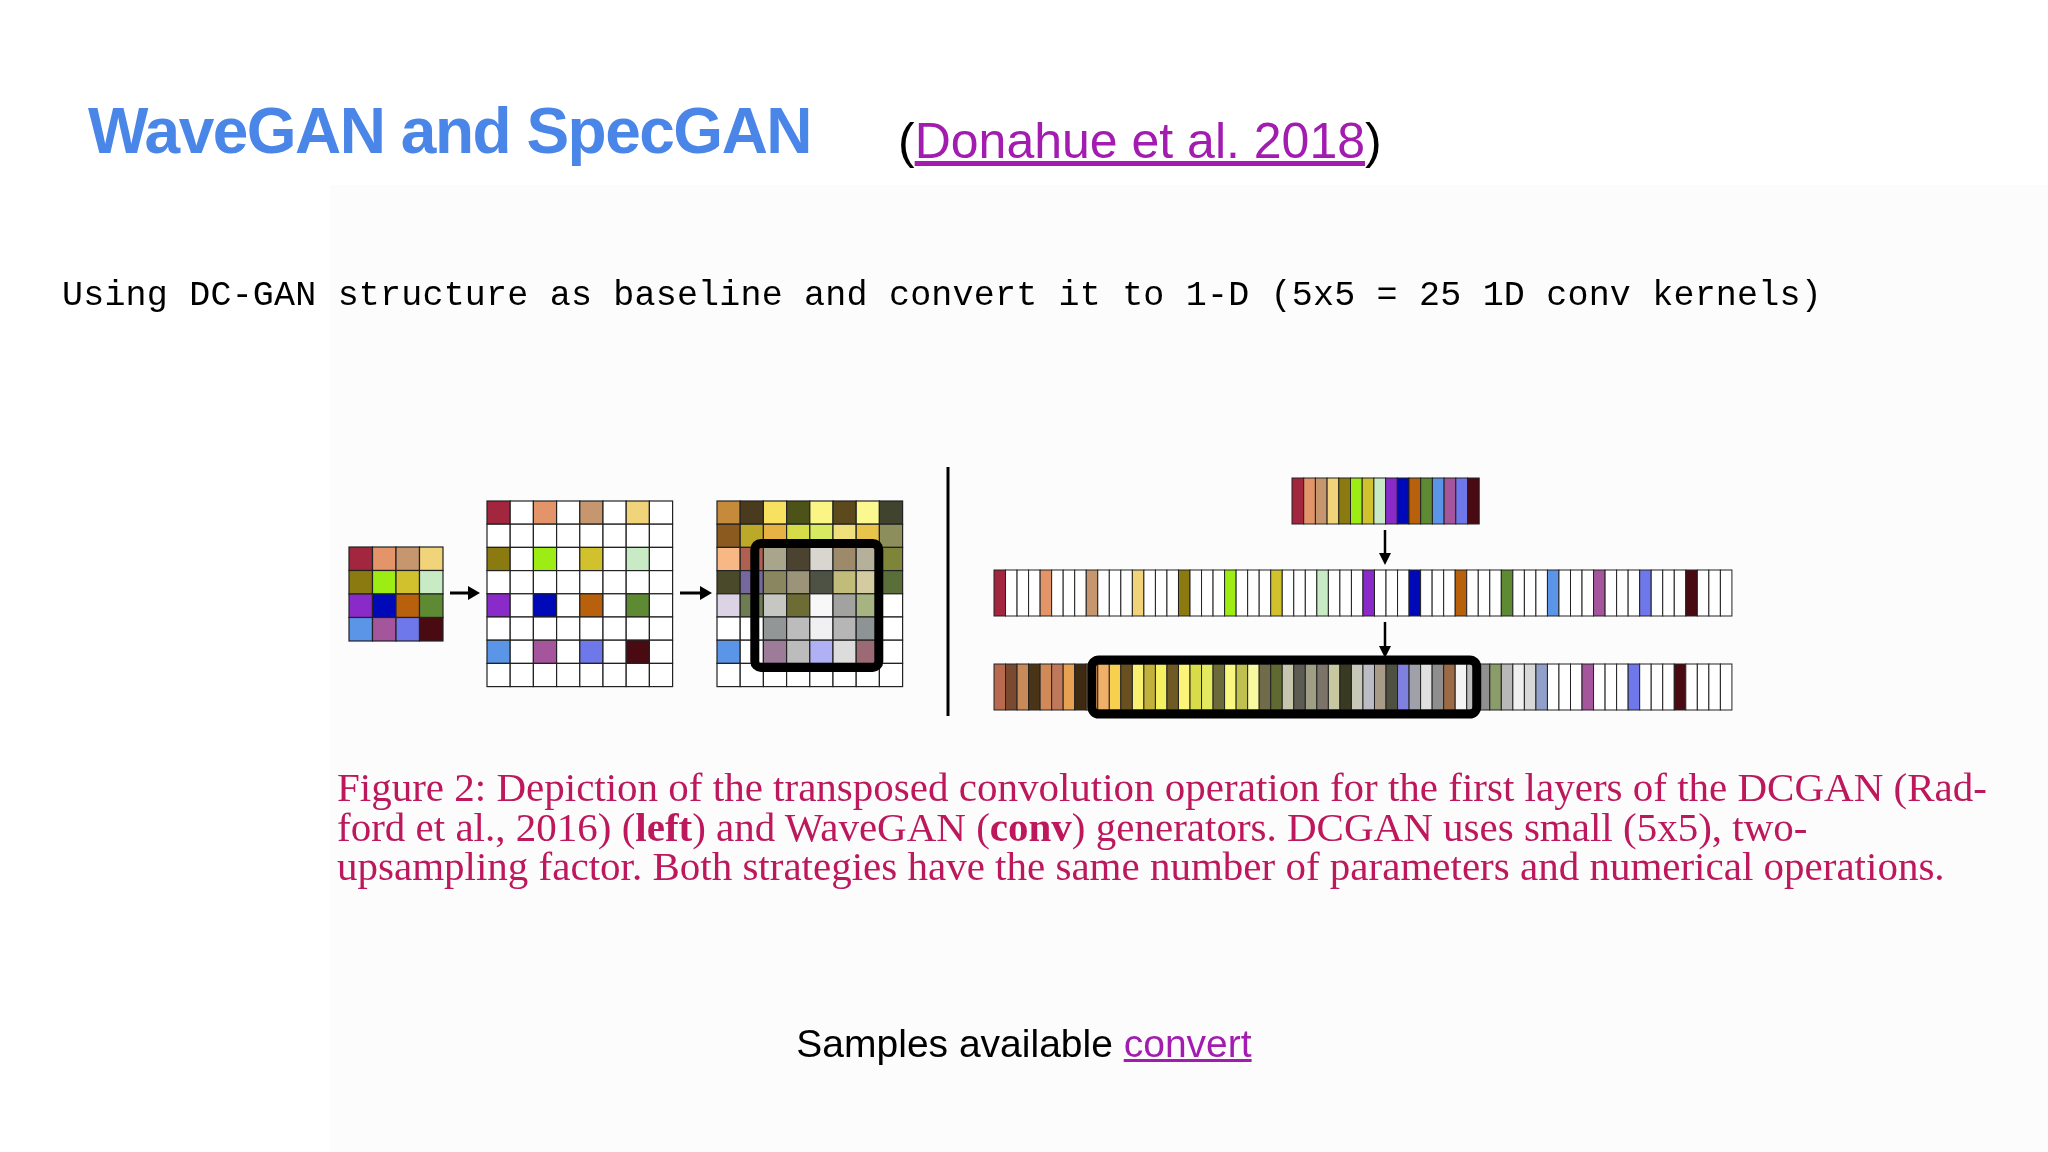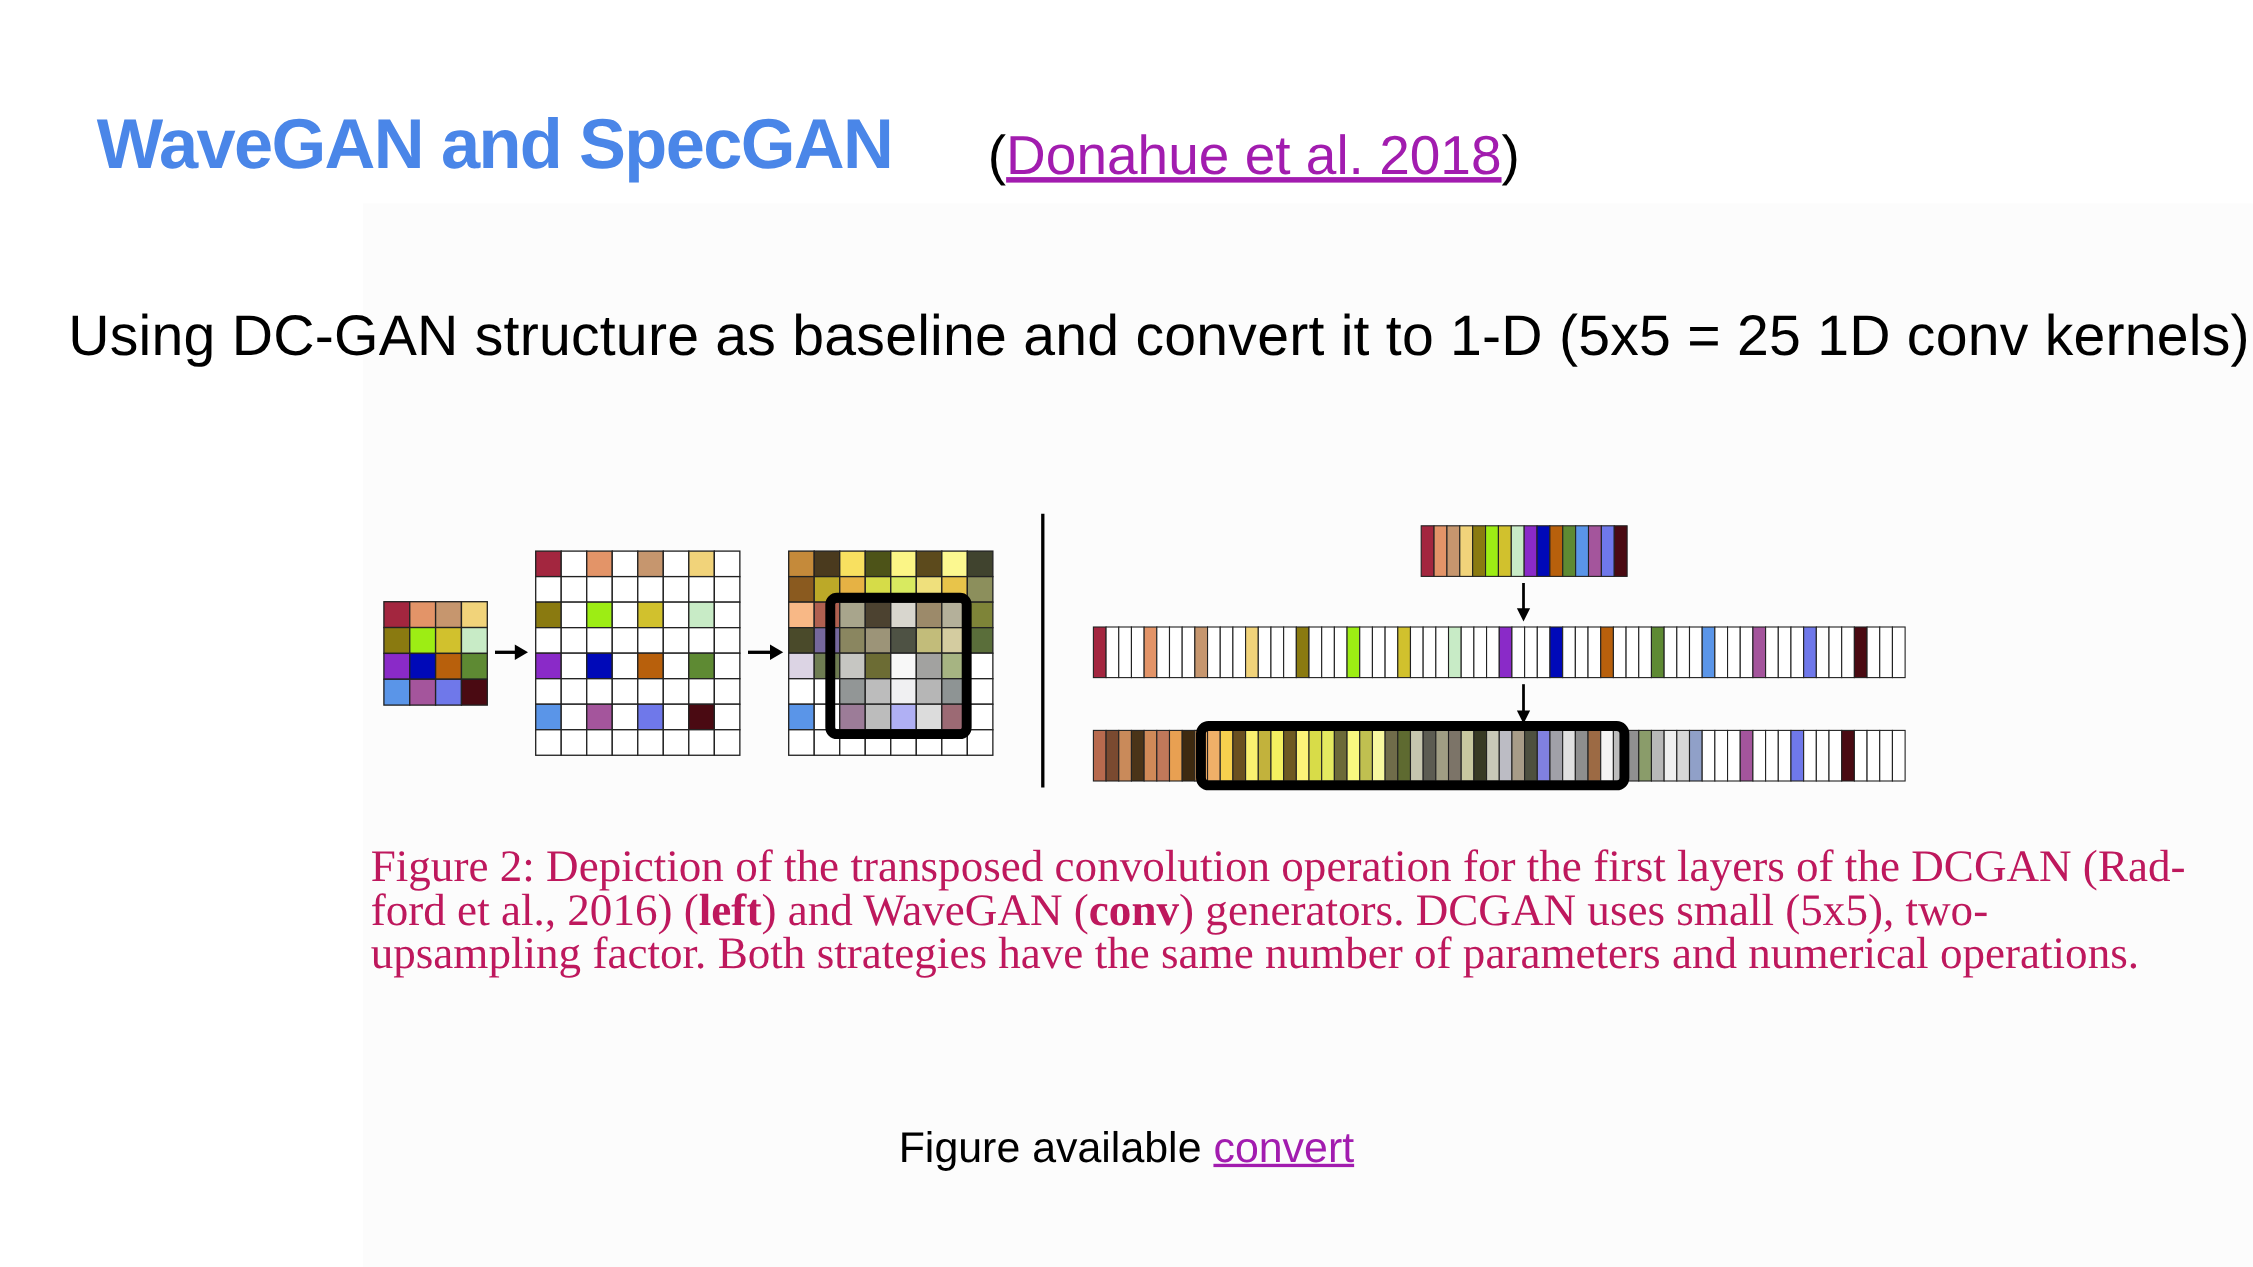--- a/index.html
+++ b/index.html
@@ -1,21 +1,21 @@
 <!DOCTYPE html>
 <html><head>
 <meta charset="utf-8">
 <style>
   html, body { margin:0; padding:0; }
   body { width:2048px; height:1152px; background:#ffffff; position:relative; overflow:hidden; font-family:"Liberation Sans", sans-serif; }
   .bgpanel { position:absolute; left:330px; top:185px; width:1718px; height:967px; background:#fcfcfc; }
   .title { position:absolute; left:88px; top:94px; font-family:Liberation Sans, sans-serif; font-weight:bold; font-size:64px; color:#4a86e8; letter-spacing:-1.5px; white-space:nowrap; }
   .cite { position:absolute; left:898px; top:112px; font-size:50px; color:#000; white-space:nowrap; }
   .cite a, .samples a { color:#a21caf; text-decoration:underline; }
-  .subtitle { position:absolute; left:62px; top:276px; font-size:52px; color:#000; white-space:nowrap; letter-spacing:0.2px; }
+  .subtitle { position:absolute; left:62px; top:276px; font-size:35px; color:#000; white-space:nowrap; letter-spacing:0.2px;font-family:Liberation Mono, monospace; }
   .figure { position:absolute; left:330px; top:455px; width:1440px; height:280px; }
   .caption { position:absolute; left:337px; top:768px; width:1410px; font-family:"Liberation Serif", serif; font-size:41px; line-height:39.5px; color:#be185d; text-align:justify; }
   .caption .line { display:block; text-align:justify; text-align-last:justify; white-space:nowrap; }
   .caption .line.last { text-align-last:left; }
   .samples { position:absolute; left:0; width:2048px; top:1022px; text-align:center; font-size:39px; color:#000; }
 </style>
 </head>
 <body>
 
 <div class="bgpanel"></div>
@@ -330,14 +330,14 @@
     <rect x="1091.77" y="660" width="384.96" height="54" rx="7" fill="none" stroke="#000" stroke-width="9"></rect>
   </svg>
 
 <div class="caption" id="caption">
     <span class="line">Figure 2: Depiction of the transposed convolution operation for the first layers of the DCGAN (Rad-</span>
     <span class="line">ford et al., 2016) (<b>left</b>) and WaveGAN (<b>conv</b>) generators.  DCGAN uses small (5x5), two-</span>
     <span class="line last">upsampling factor. Both strategies have the same number of parameters and numerical operations.</span>
   </div>
 
 <div class="samples">
-  <span>Figure available </span><a>convert</a>
+  <span>Samples available </span><a>convert</a>
 </div>
 
 </body></html>

